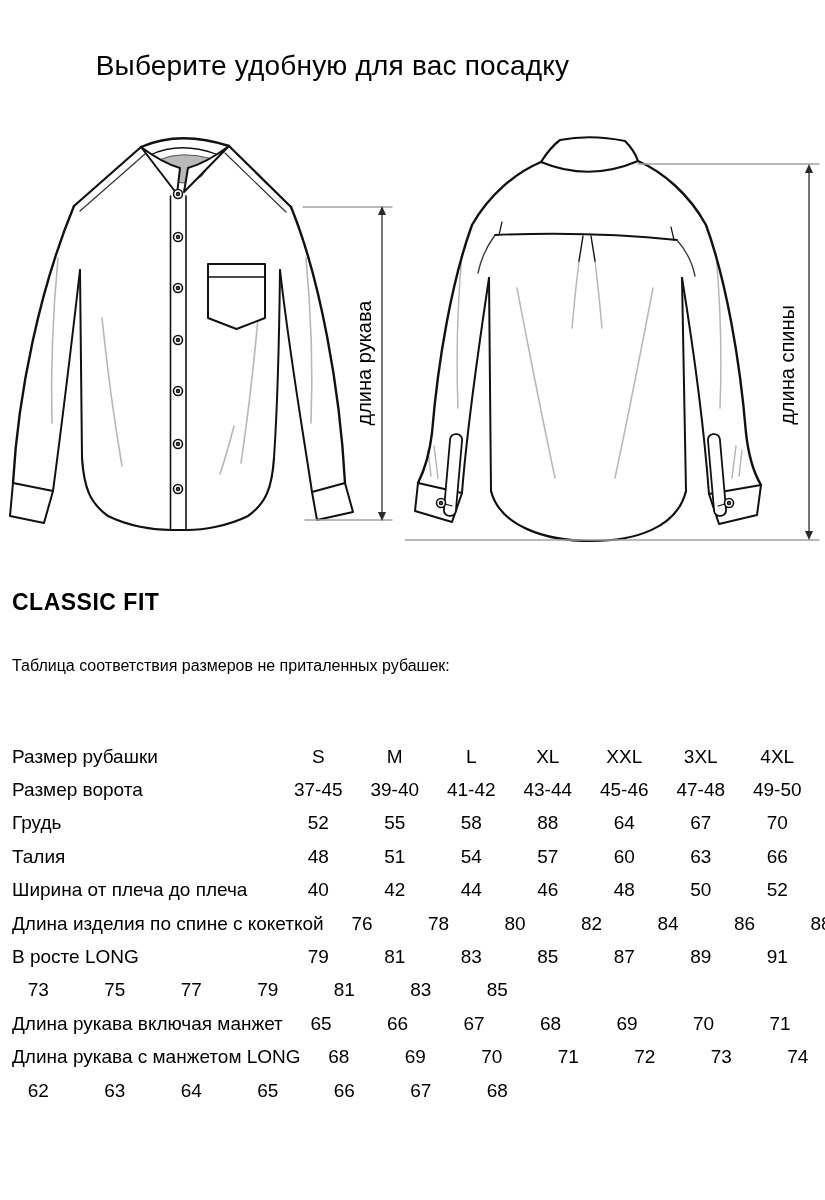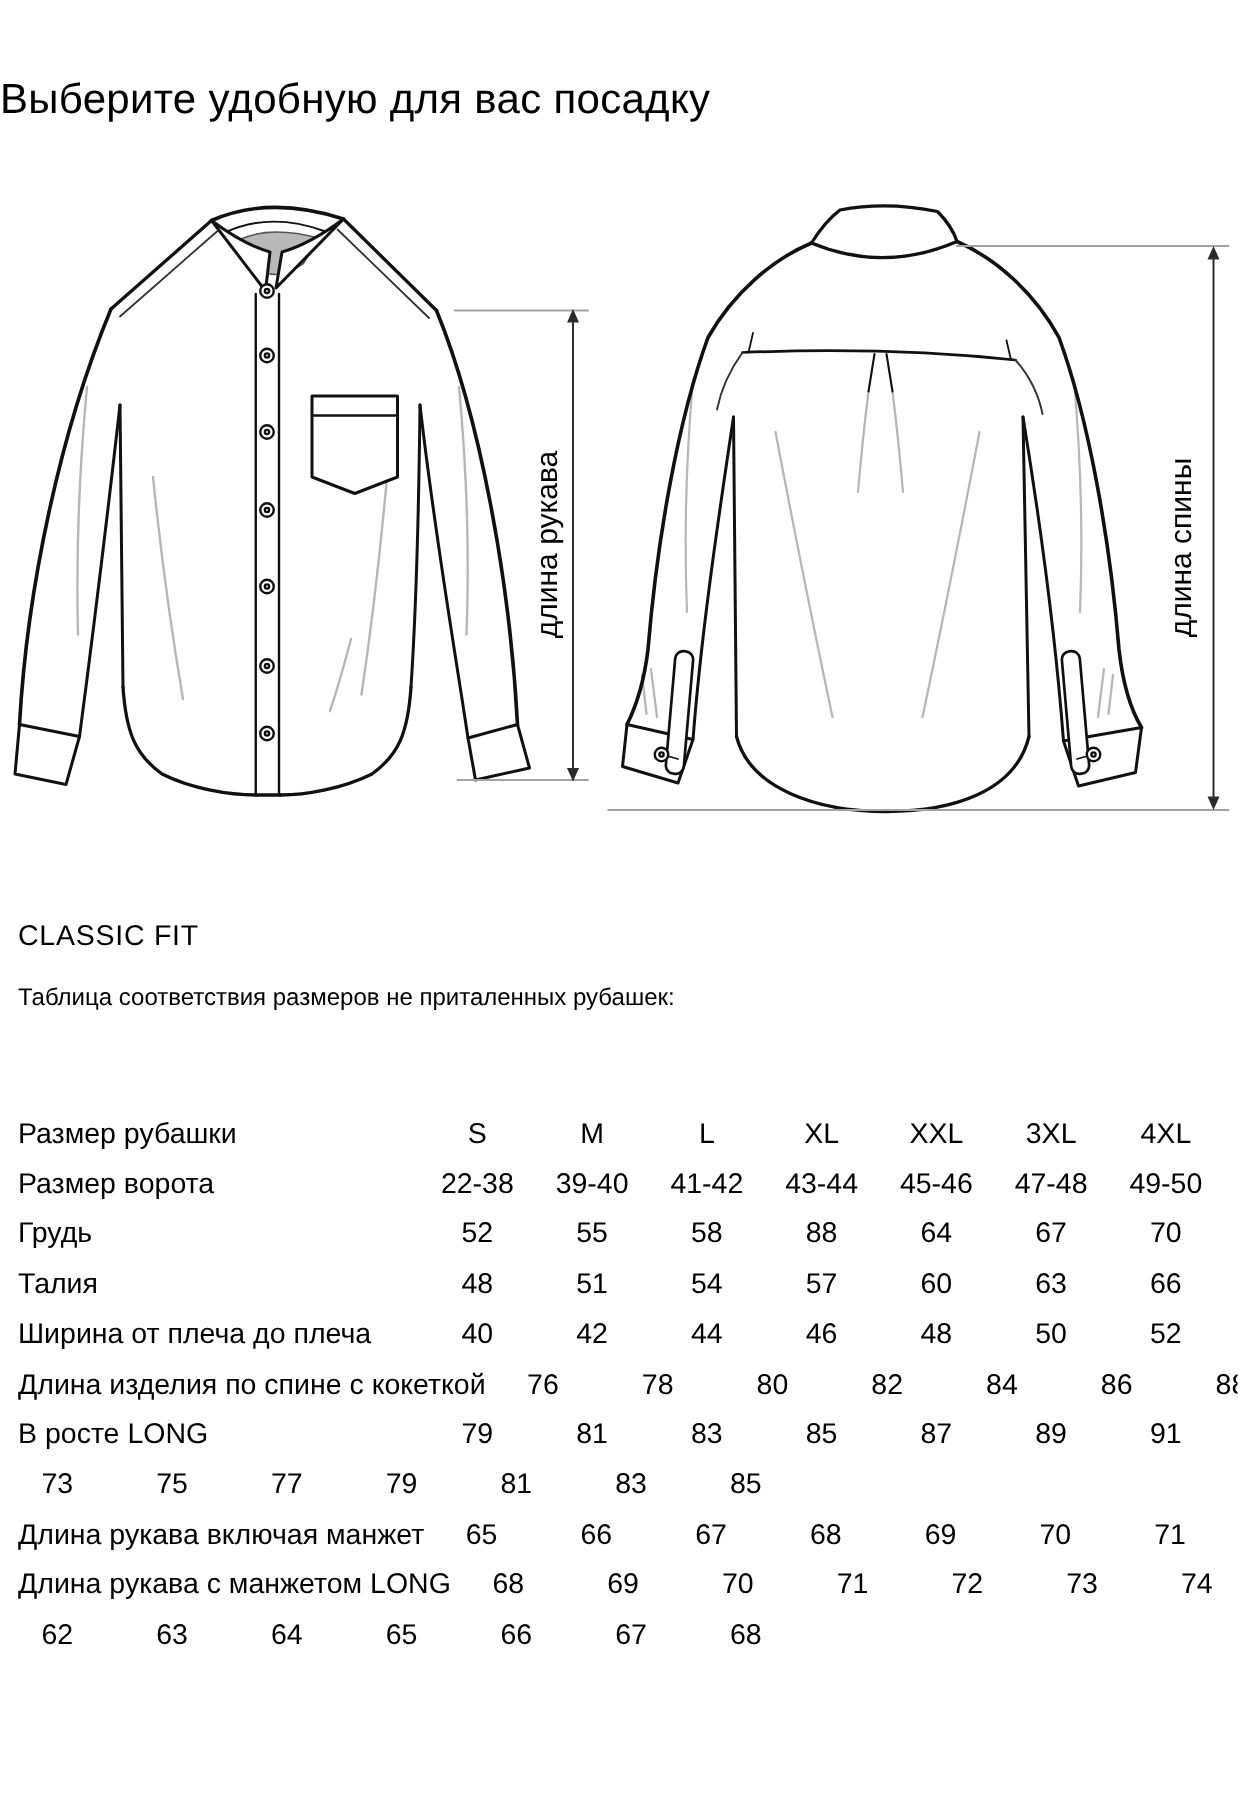--- a/index.html
+++ b/index.html
@@ -1,28 +1,28 @@
 <!DOCTYPE html>
 <html><head>
 <meta charset="utf-8">
 <style>
   html,body{margin:0;padding:0;}
   body{
     width:825px;height:1200px;background:#ffffff;color:#000;
     font-family:"Liberation Sans", sans-serif;position:relative;overflow:hidden;
   }
   .title{
-    position:absolute;top:50px;left:0;width:665px;text-align:left;
+    position:absolute;top:50px;left:0;width:665px;text-align:center;
     font-size:28px;letter-spacing:0.2px;
   }
   .shirt-svg{position:absolute;}
   #front-svg{left:8px;top:128px;}
   #back-svg{left:405px;top:128px;}
   .heading{
-    position:absolute;left:12px;top:614px;font-size:19px;font-weight:normal;
+    position:absolute;left:12px;top:589px;font-size:23px;font-weight:bold;
     letter-spacing:0.5px;
   }
   .subtitle{position:absolute;left:12px;top:657px;font-size:16px;}
   .size-table{position:absolute;left:0;top:740px;width:660px;}
   .trow{display:flex;height:33.4px;align-items:center;}
   .tlabel{flex:0 0 280px;box-sizing:border-box;padding-left:12px;font-size:19px;white-space:nowrap;}
   .tcell{flex:0 0 76.5px;text-align:center;font-size:19px;}
   .dim-label{font-size:20px;fill:#000;}
 </style>
 </head>
@@ -174,21 +174,21 @@
       <div class="tcell">S</div>
       <div class="tcell">M</div>
       <div class="tcell">L</div>
       <div class="tcell">XL</div>
       <div class="tcell">XXL</div>
       <div class="tcell">3XL</div>
       <div class="tcell">4XL</div>
     </div>
     <div class="trow">
       <div class="tlabel">Размер ворота</div>
-      <div class="tcell">22-38</div>
+      <div class="tcell">37-45</div>
       <div class="tcell">39-40</div>
       <div class="tcell">41-42</div>
       <div class="tcell">43-44</div>
       <div class="tcell">45-46</div>
       <div class="tcell">47-48</div>
       <div class="tcell">49-50</div>
     </div>
     <div class="trow">
       <div class="tlabel">Грудь</div>
       <div class="tcell">52</div>

